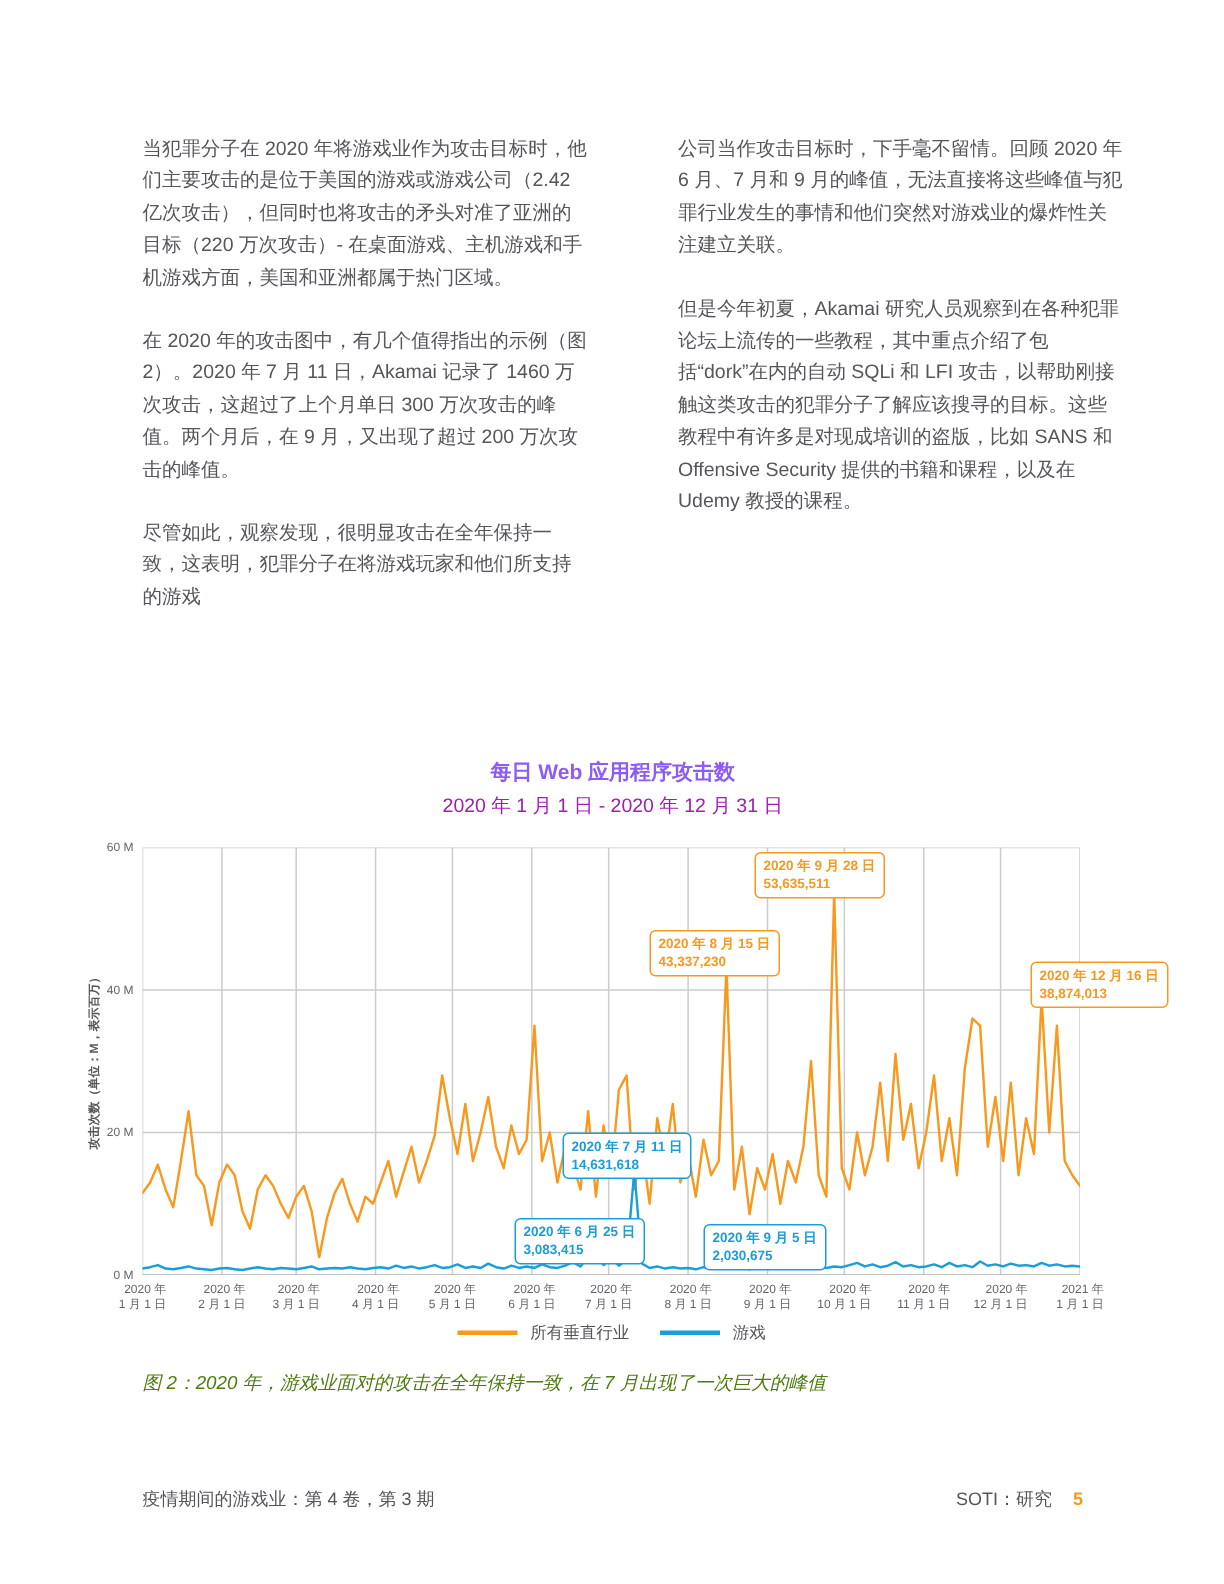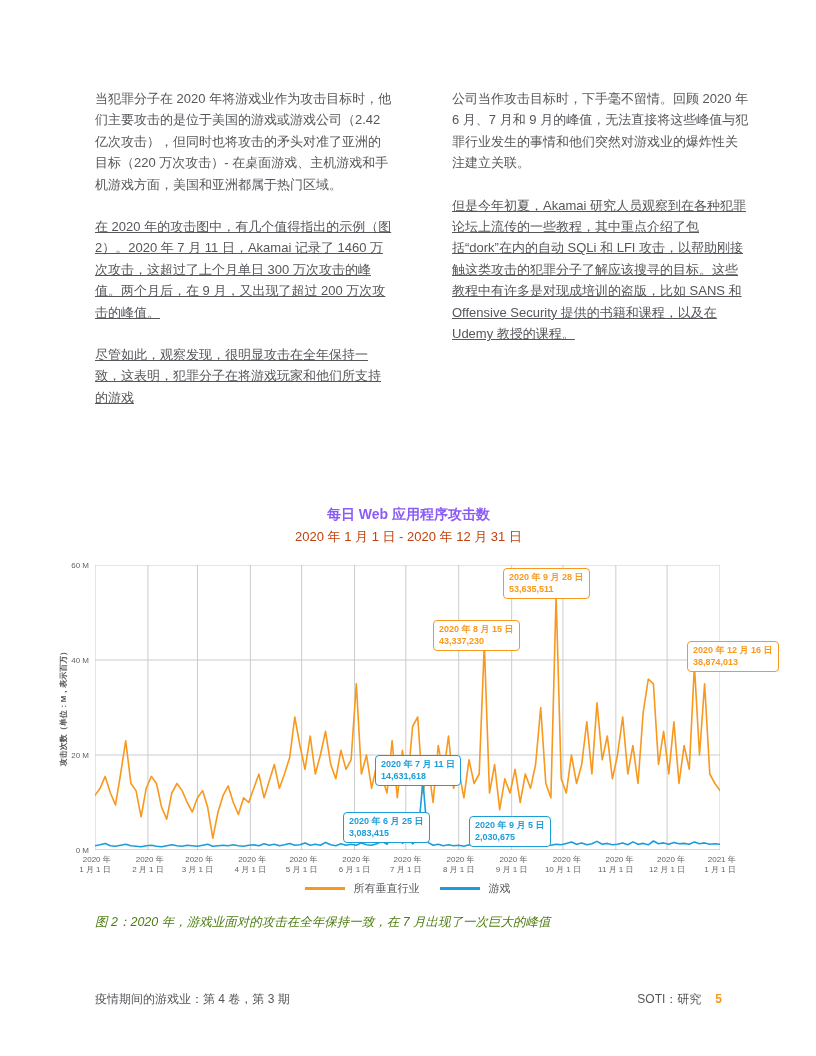--- a/index.html
+++ b/index.html
@@ -8,25 +8,25 @@
   .page {
     position:relative; width:816px; height:1056px; background:#ffffff;
     overflow:hidden; margin:0 auto;
   }
   .col {
     position:absolute; width:298px; top:88px;
     font-size:13px; line-height:21.4px; color:#55565a; text-align:left;
   }
   .col-left  { left:95px; }
   .col-right { left:424px;margin-left:28px; }
-  .col p + p { margin-top:21px;text-decoration:underline; }
+  .col p + p { margin-top:21px; }
 
   .chart-title-block { position:absolute; left:95px; top:506px; width:627px; text-align:center; }
   .chart-title    { font-size:14px; font-weight:bold; color:#8b5cf6; }
-  .chart-subtitle { font-size:13px; color:#c2410c; margin-top:4px; }
+  .chart-subtitle { font-size:13px; color:#a21caf; margin-top:4px; }
 
   .plot { position:absolute; left:95px; top:565px; width:625px; height:285px; }
   .plot svg { position:absolute; left:0; top:0; }
 
   .yticks { position:absolute; left:53px; top:565px; width:38px; height:285px; }
   .ytick  { position:absolute; right:2px; transform:translateY(-50%);
             font-size:8px; color:#636468; white-space:nowrap; }
   .ylabel { position:absolute; left:63px; top:707px;
             transform:translate(-50%,-50%) rotate(-90deg);
             font-size:8px; font-weight:bold; color:#55565a; white-space:nowrap; }

